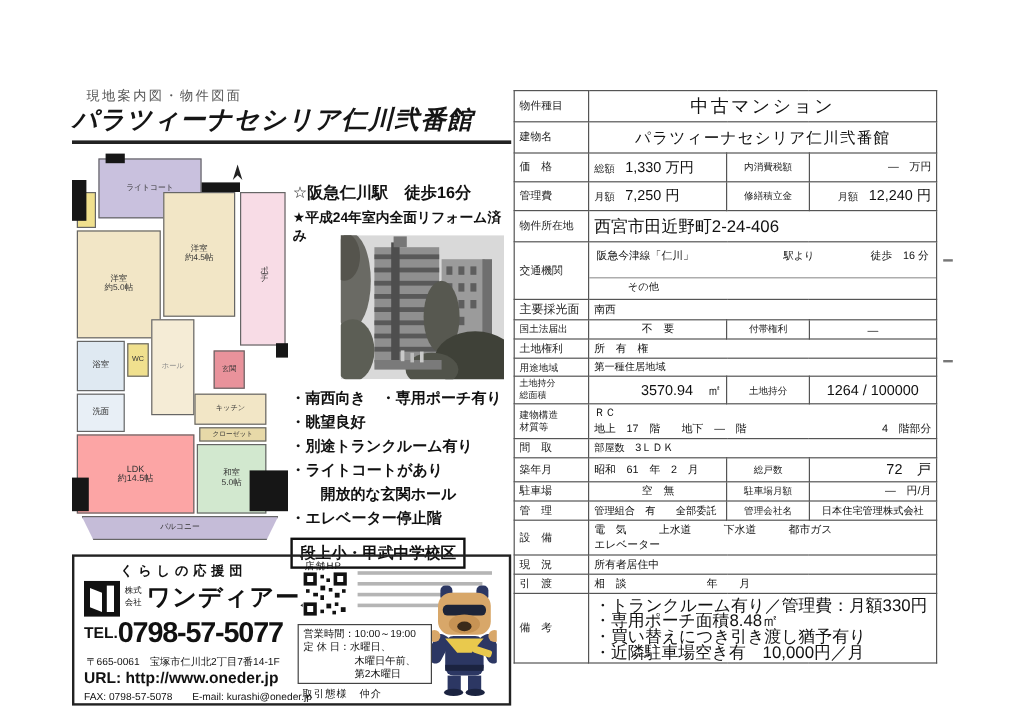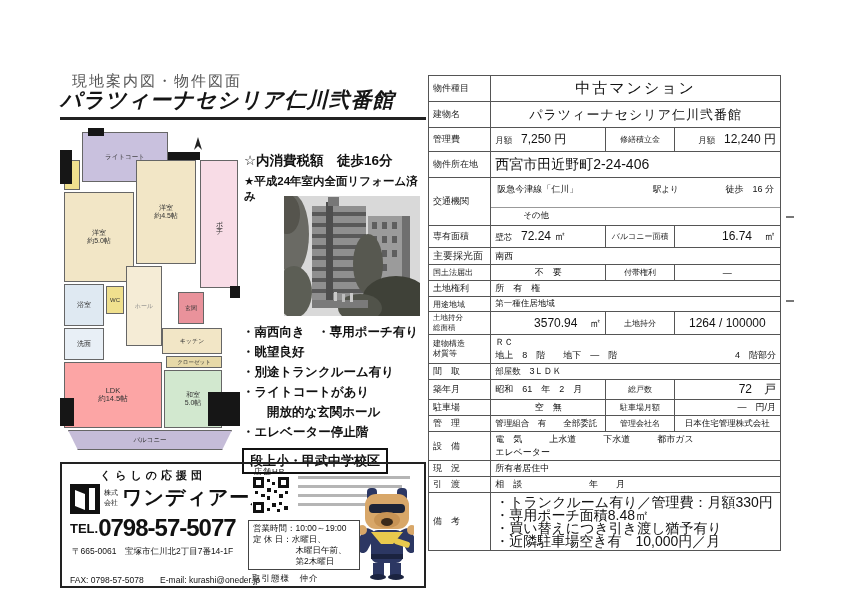--- a/index.html
+++ b/index.html
@@ -1,20 +1,20 @@
 <!DOCTYPE html>
 <html><head>
 <meta charset="utf-8">
 <style>
   html,body{margin:0;padding:0;background:#fff;}
   #page{position:relative;width:842px;height:595px;background:#fff;overflow:hidden;
         font-family:"Liberation Sans","DejaVu Sans",sans-serif;color:#111;}
   
   #left{position:absolute;left:60px;top:70px;width:366px;height:518px;}
-  .doc-note{position:absolute;left:12px;top:2px;font-size:15px;color:#555;letter-spacing:2px;}
+  .doc-note{position:absolute;left:12px;top:2px;font-size:11px;color:#555;letter-spacing:2px;}
   .main-title{position:absolute;left:0;top:16px;width:100%;font-size:21px;font-weight:bold;
               font-style:italic;letter-spacing:1px;border-bottom:3px solid #222;padding-bottom:3px;color:#151515;}
   .hl{position:absolute;left:184px;font-weight:bold;}
   .hl1{top:82px;font-size:13.5px;}
   .hl2{top:104px;font-size:11.5px;}
   .photo{position:absolute;left:224px;top:126px;width:136px;height:120px;}
   .bullets{position:absolute;left:182px;top:252px;font-size:12.5px;font-weight:bold;line-height:20px;}
   .school-box{position:absolute;left:182px;top:378px;border:2px solid #111;padding:2px 6px;
               font-size:13px;font-weight:bold;}
   
@@ -105,21 +105,21 @@
       <div class="fp-room" style="left:6px;top:300px;width:164px;height:20px;background:#c5bcd8;font-size:6.5px;clip-path:polygon(0 0,100% 0,94% 100%,6% 100%);">バルコニー</div>
 
       <div class="blk" style="left:-2px;top:20px;width:12px;height:34px;"></div>
       <div class="blk" style="left:26px;top:-2px;width:16px;height:8px;"></div>
       <div class="blk" style="left:106px;top:22px;width:32px;height:8px;"></div>
       <div class="blk" style="left:168px;top:156px;width:10px;height:12px;"></div>
       <div class="blk" style="left:-2px;top:268px;width:14px;height:28px;"></div>
       <div class="blk" style="left:146px;top:262px;width:32px;height:34px;"></div>
     </div>
 
-    <div class="hl hl1">☆内消費税額　徒歩16分</div>
+    <div class="hl hl1">☆阪急仁川駅　徒歩16分</div>
     <div class="hl hl2">★平成24年室内全面リフォーム済み</div>
 
     <svg class="photo" viewBox="0 0 136 120">
       <rect width="136" height="120" fill="#d9d9d9"></rect>
       <ellipse cx="8" cy="38" rx="17" ry="40" fill="#6a6a64"></ellipse>
       <ellipse cx="3" cy="18" rx="13" ry="20" fill="#55544d"></ellipse>
       <rect x="28" y="10" width="54" height="96" fill="#8f8f8f"></rect>
       <g fill="#595959">
         <rect x="28" y="16" width="54" height="4"></rect>
           <rect x="28" y="27" width="54" height="4"></rect>
@@ -175,20 +175,21 @@
         <polygon points="5,6 15,10 15,26 5,22" fill="#fff"></polygon>
         <rect x="19" y="4" width="6" height="22" fill="#fff"></rect>
       </svg>
       <div class="co-prefix pre">株式
 会社</div>
       <div class="co-name">ワンディアール</div>
       <div class="co-tel">
         <span class="t1">TEL.</span><span class="t2">0798-57-5077</span>
       </div>
       <div class="co-addr">〒665-0061　宝塚市仁川北2丁目7番14-1F</div>
+      <div class="co-url">URL: http://www.oneder.jp</div>
       <div class="co-faxmail">
         <span>FAX: 0798-57-5078</span>
         <span style="margin-left:14px;">E-mail: kurashi@oneder.jp</span>
       </div>
 
       <div class="hp-label">店舗HP</div>
       <svg class="qr" width="38" height="38" viewBox="0 0 38 38">
         <rect width="38" height="38" fill="#fff"></rect>
         <g fill="#111">
           <rect x="1" y="1" width="11" height="11"></rect>
@@ -258,20 +259,29 @@
     <tbody>
         <tr class="h26">
       <td class="lbl">物件種目</td>
       <td colspan="3" class="c fs15">中古マンション</td>
     </tr>
     <tr class="h26">
       <td class="lbl">建物名</td>
       <td colspan="3" class="c fs13">パラツィーナセシリア仁川弐番館</td>
     </tr>
     <tr class="h24">
+      <td class="lbl">価　格</td>
+      <td>
+        <span class="sub">総額</span>
+        <span class="fs12">1,330 万円</span>
+      </td>
+      <td class="lbl8">内消費税額</td>
+      <td class="r fs9">―　万円</td>
+    </tr>
+    <tr class="h24">
       <td class="lbl">管理費</td>
       <td>
         <span class="sub">月額</span>
         <span class="fs12">7,250 円</span>
       </td>
       <td class="lbl8">修繕積立金</td>
       <td class="r">
         <span class="sub">月額</span>
         <span class="fs12">12,240 円</span>
       </td>
@@ -285,29 +295,20 @@
       <td colspan="3">
         <div class="flexrow" style="padding:2px 2px 8px;">
           <span class="fs9">阪急今津線「仁川」</span>
           <span class="fs85">駅より</span>
           <span class="fs9">徒歩　16 分</span>
         </div>
         <div class="divider"></div>
         <div class="fs85">その他</div>
       </td>
     </tr>
-    <tr class="h22">
-      <td class="lbl">専有面積</td>
-      <td>
-        <span class="sub">壁芯</span>
-        <span class="fs12">72.24 ㎡</span>
-      </td>
-      <td class="lbl8">バルコニー面積</td>
-      <td class="r fs12">16.74　㎡</td>
-    </tr>
     <tr class="h14">
       <td class="lbl" style="font-size:10px;">主要採光面</td>
       <td colspan="3" class="fs9">南西</td>
     </tr>
     <tr class="h14">
       <td class="lbl" style="font-size:8px;">国土法届出</td>
       <td class="c fs9">不　要</td>
       <td class="lbl8">付帯権利</td>
       <td class="c fs9">―</td>
     </tr>
@@ -325,21 +326,21 @@
       <td class="r fs12">3570.94　㎡</td>
       <td class="lbl8">土地持分</td>
       <td class="c fs12">1264 / 100000</td>
     </tr>
     <tr class="h26">
       <td class="lbl pre" style="font-size:8px;">建物構造
 材質等</td>
       <td colspan="3">
         <div class="fs9">ＲＣ</div>
         <div class="flexrow">
-          <span class="fs9">地上　8　階　　地下　―　階</span>
+          <span class="fs9">地上　17　階　　地下　―　階</span>
           <span class="fs9">4　階部分</span>
         </div>
       </td>
     </tr>
     <tr class="h13">
       <td class="lbl">間　取</td>
       <td colspan="3">
         <span class="sub">部屋数</span>
         <span class="fs9">3ＬＤＫ</span>
       </td>

